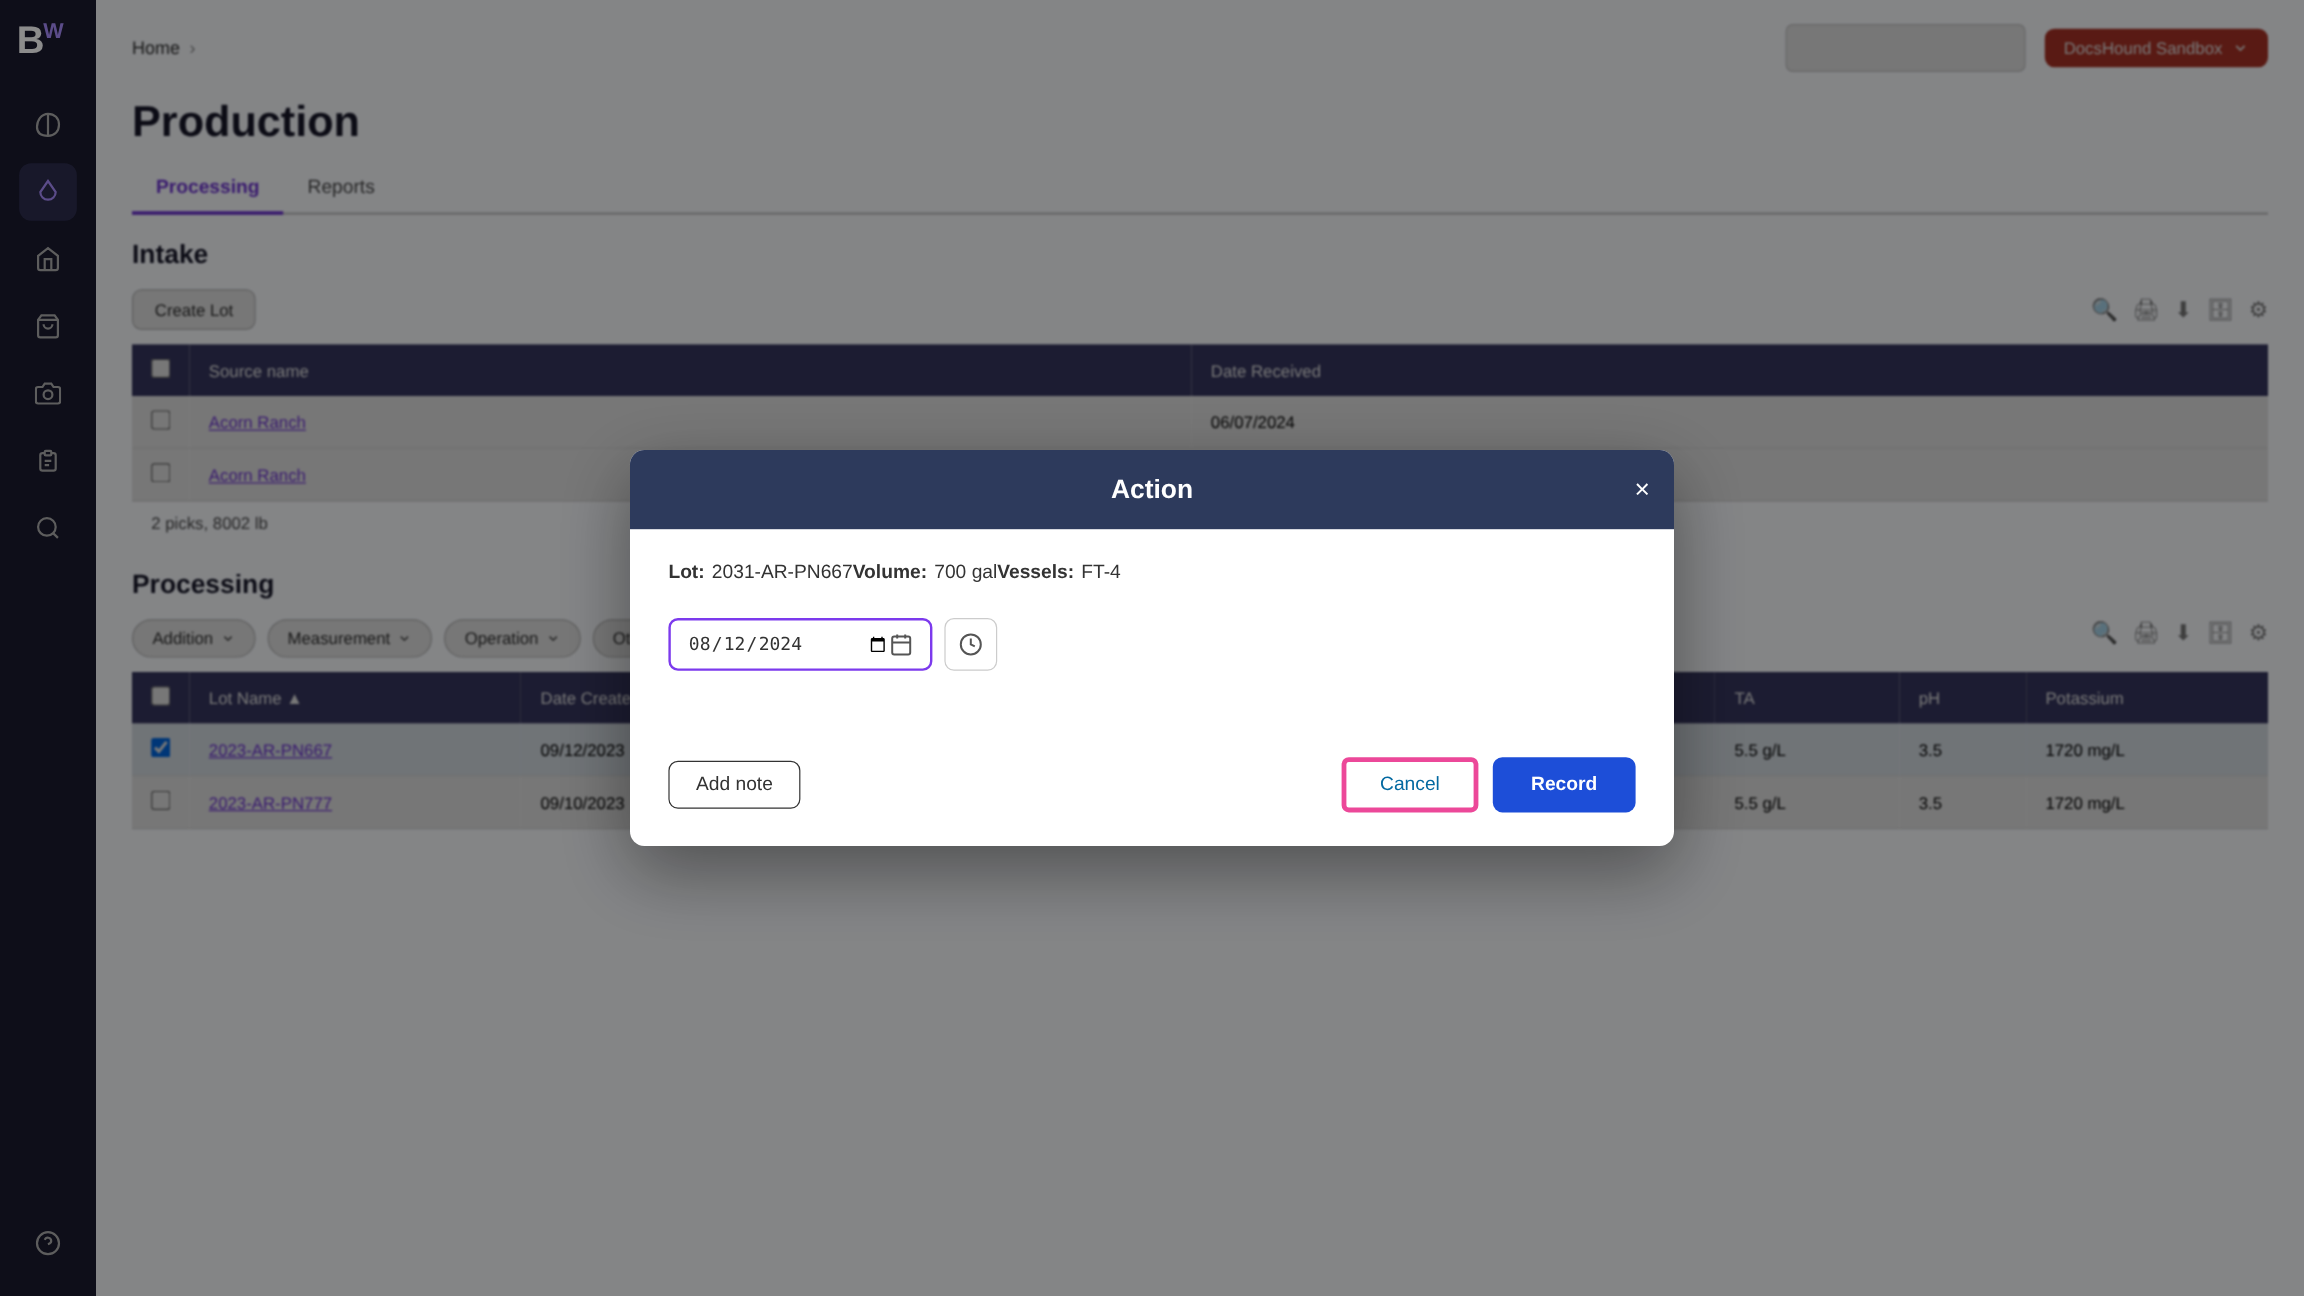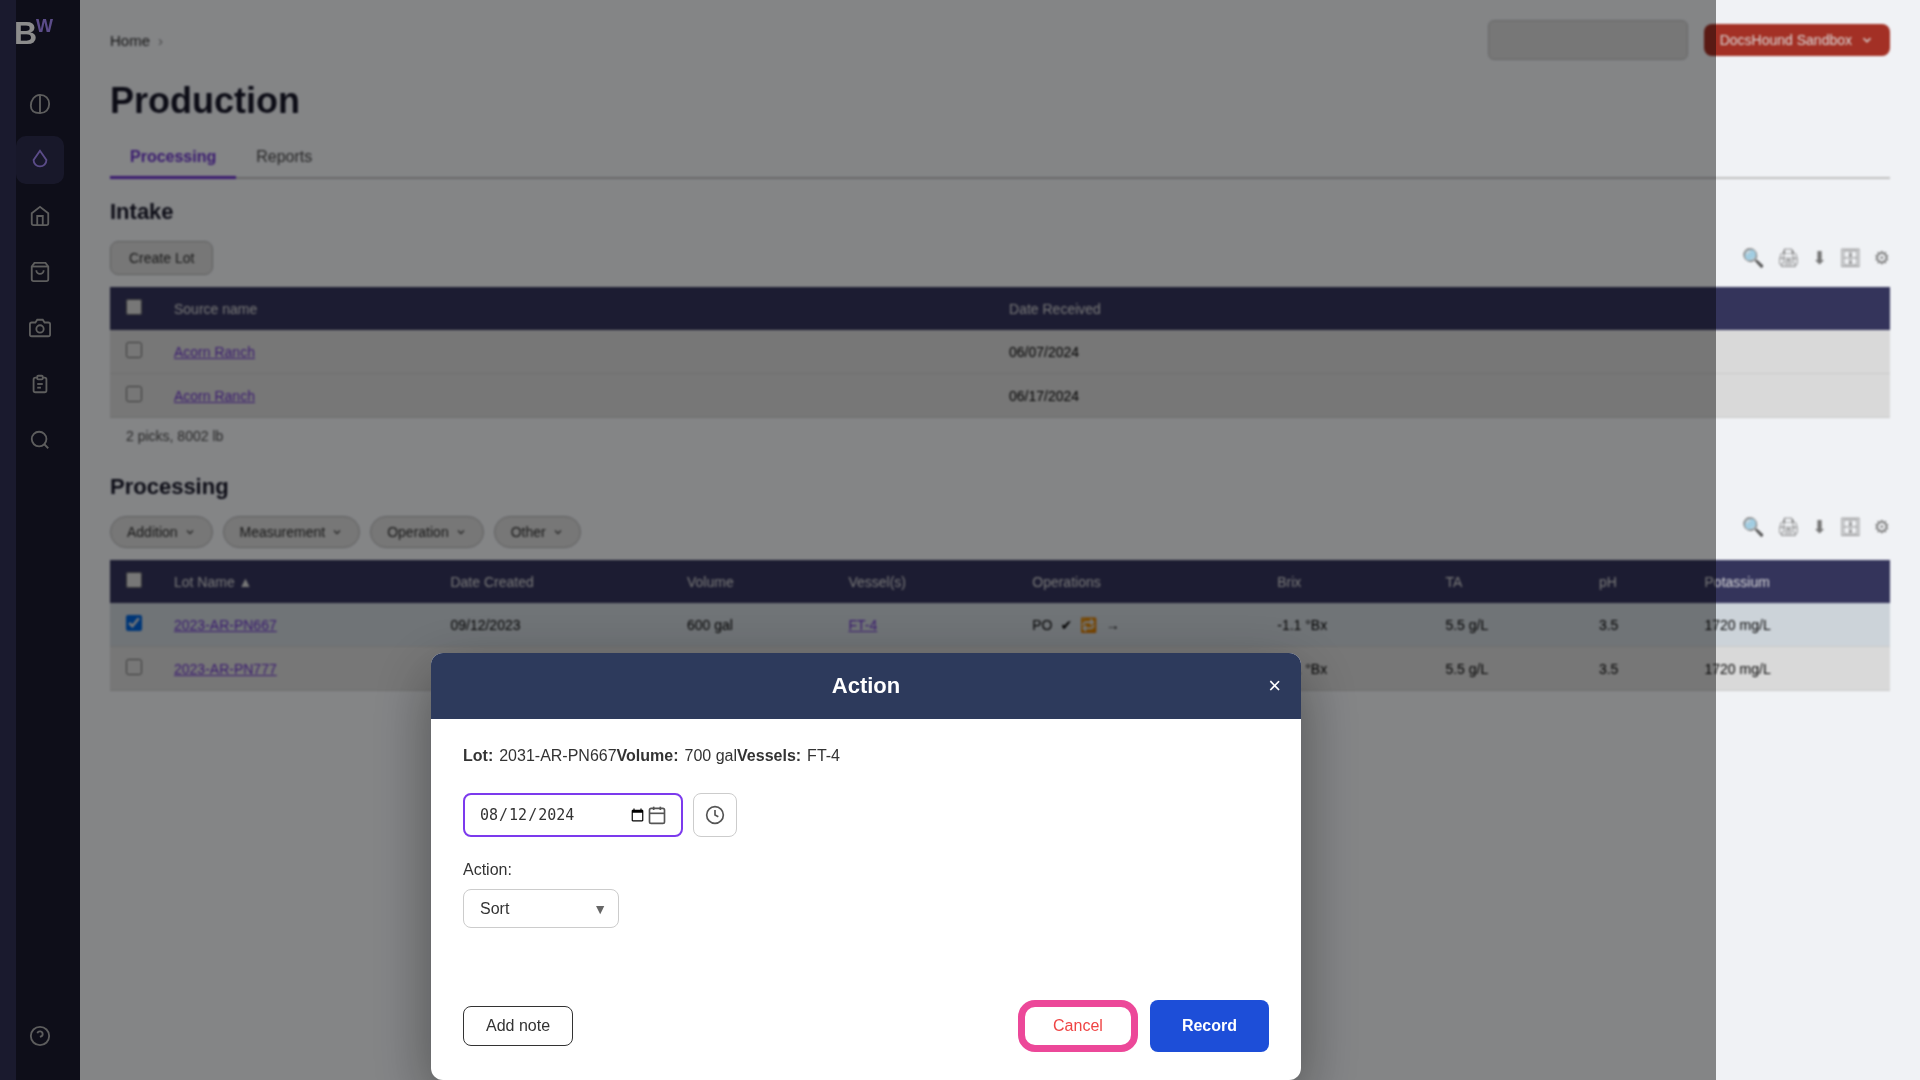--- a/index.html
+++ b/index.html
@@ -84,23 +84,23 @@
     .filter-btn {
       border: 1px solid #ccc; background: white; border-radius: 20px;
       padding: 7px 16px; font-size: 14px; cursor: pointer; display: flex;
       align-items: center; gap: 6px; color: #333;
     }
     .lot-link { color: #7c3aed; text-decoration: underline; cursor: pointer; }
     .op-icons { display: flex; gap: 8px; align-items: center; }
 
     
     .overlay {
-      position: fixed; top: 0; left: 16px; width: 1700px; height: 1080px;
+      position: fixed; top: 0; left: 0; width: 1920px; height: 1080px;
       background: rgba(0,0,0,0.45); z-index: 100;
-      display: flex; align-items: flex-end; justify-content: center;
+      display: flex; align-items: center; justify-content: center;
     }
 
     
     .modal {
       background: white; border-radius: 12px; width: 870px;
       box-shadow: 0 20px 60px rgba(0,0,0,0.4); overflow: hidden;
     }
     .modal-header {
       background: #2d3a5c; color: white; padding: 20px 28px;
       display: flex; align-items: center; justify-content: center; position: relative;
@@ -147,22 +147,22 @@
     .modal-footer {
       padding: 20px 32px 28px; display: flex; justify-content: space-between;
       align-items: center;
     }
     .btn-add-note {
       border: 1px solid #333; background: white; border-radius: 8px;
       padding: 10px 22px; font-size: 16px; cursor: pointer; color: #333; font-weight: 500;
     }
     .footer-right { display: flex; gap: 12px; }
     .btn-cancel {
-      border: 7px solid #ec4899; background: white; border-radius: 17px;
-      padding: 10px 28px; font-size: 16px; cursor: pointer; color: #ef4444;
+      border: 4px solid #ec4899; background: white; border-radius: 6px;
+      padding: 10px 28px; font-size: 16px; cursor: pointer; color: #0369a1;
     }
     .btn-record {
       background: #1d4ed8; color: white; border: none; border-radius: 8px;
       padding: 10px 32px; font-size: 16px; cursor: pointer; font-weight: 600;
     }
     .checked-row td { background: #f0f8ff !important; }
   </style>
 </head>
 <body>
 
@@ -423,35 +423,20 @@
           </div>
           <button class="time-btn">
             <svg width="20" height="20" viewBox="0 0 24 24" fill="none" stroke="#555" stroke-width="2">
                 <circle cx="12" cy="12" r="10"></circle>
                 <polyline points="12,6 12,12 16,14"></polyline>
               </svg>
           </button>
         </div>
       </div>
 
-      <div class="field-group">
-        <div class="field-label">Action:</div>
-        <div class="action-select-wrap">
-          <select class="action-select">
-            <option value="Sort" selected="">Sort</option>
-            <option value="Crush">Crush</option>
-            <option value="Press">Press</option>
-            <option value="Ferment">Ferment</option>
-            <option value="Addition">Addition</option>
-            <option value="Measurement">Measurement</option>
-            <option value="Other">Other</option>
-          </select>
-          <span class="select-arrow">▼</span>
-        </div>
-      </div>
     </div>
 
     <div class="modal-footer">
       <button class="btn-add-note">Add note</button>
       <div class="footer-right">
         <button class="btn-cancel">Cancel</button>
         <button class="btn-record">Record</button>
       </div>
     </div>
   </div>

